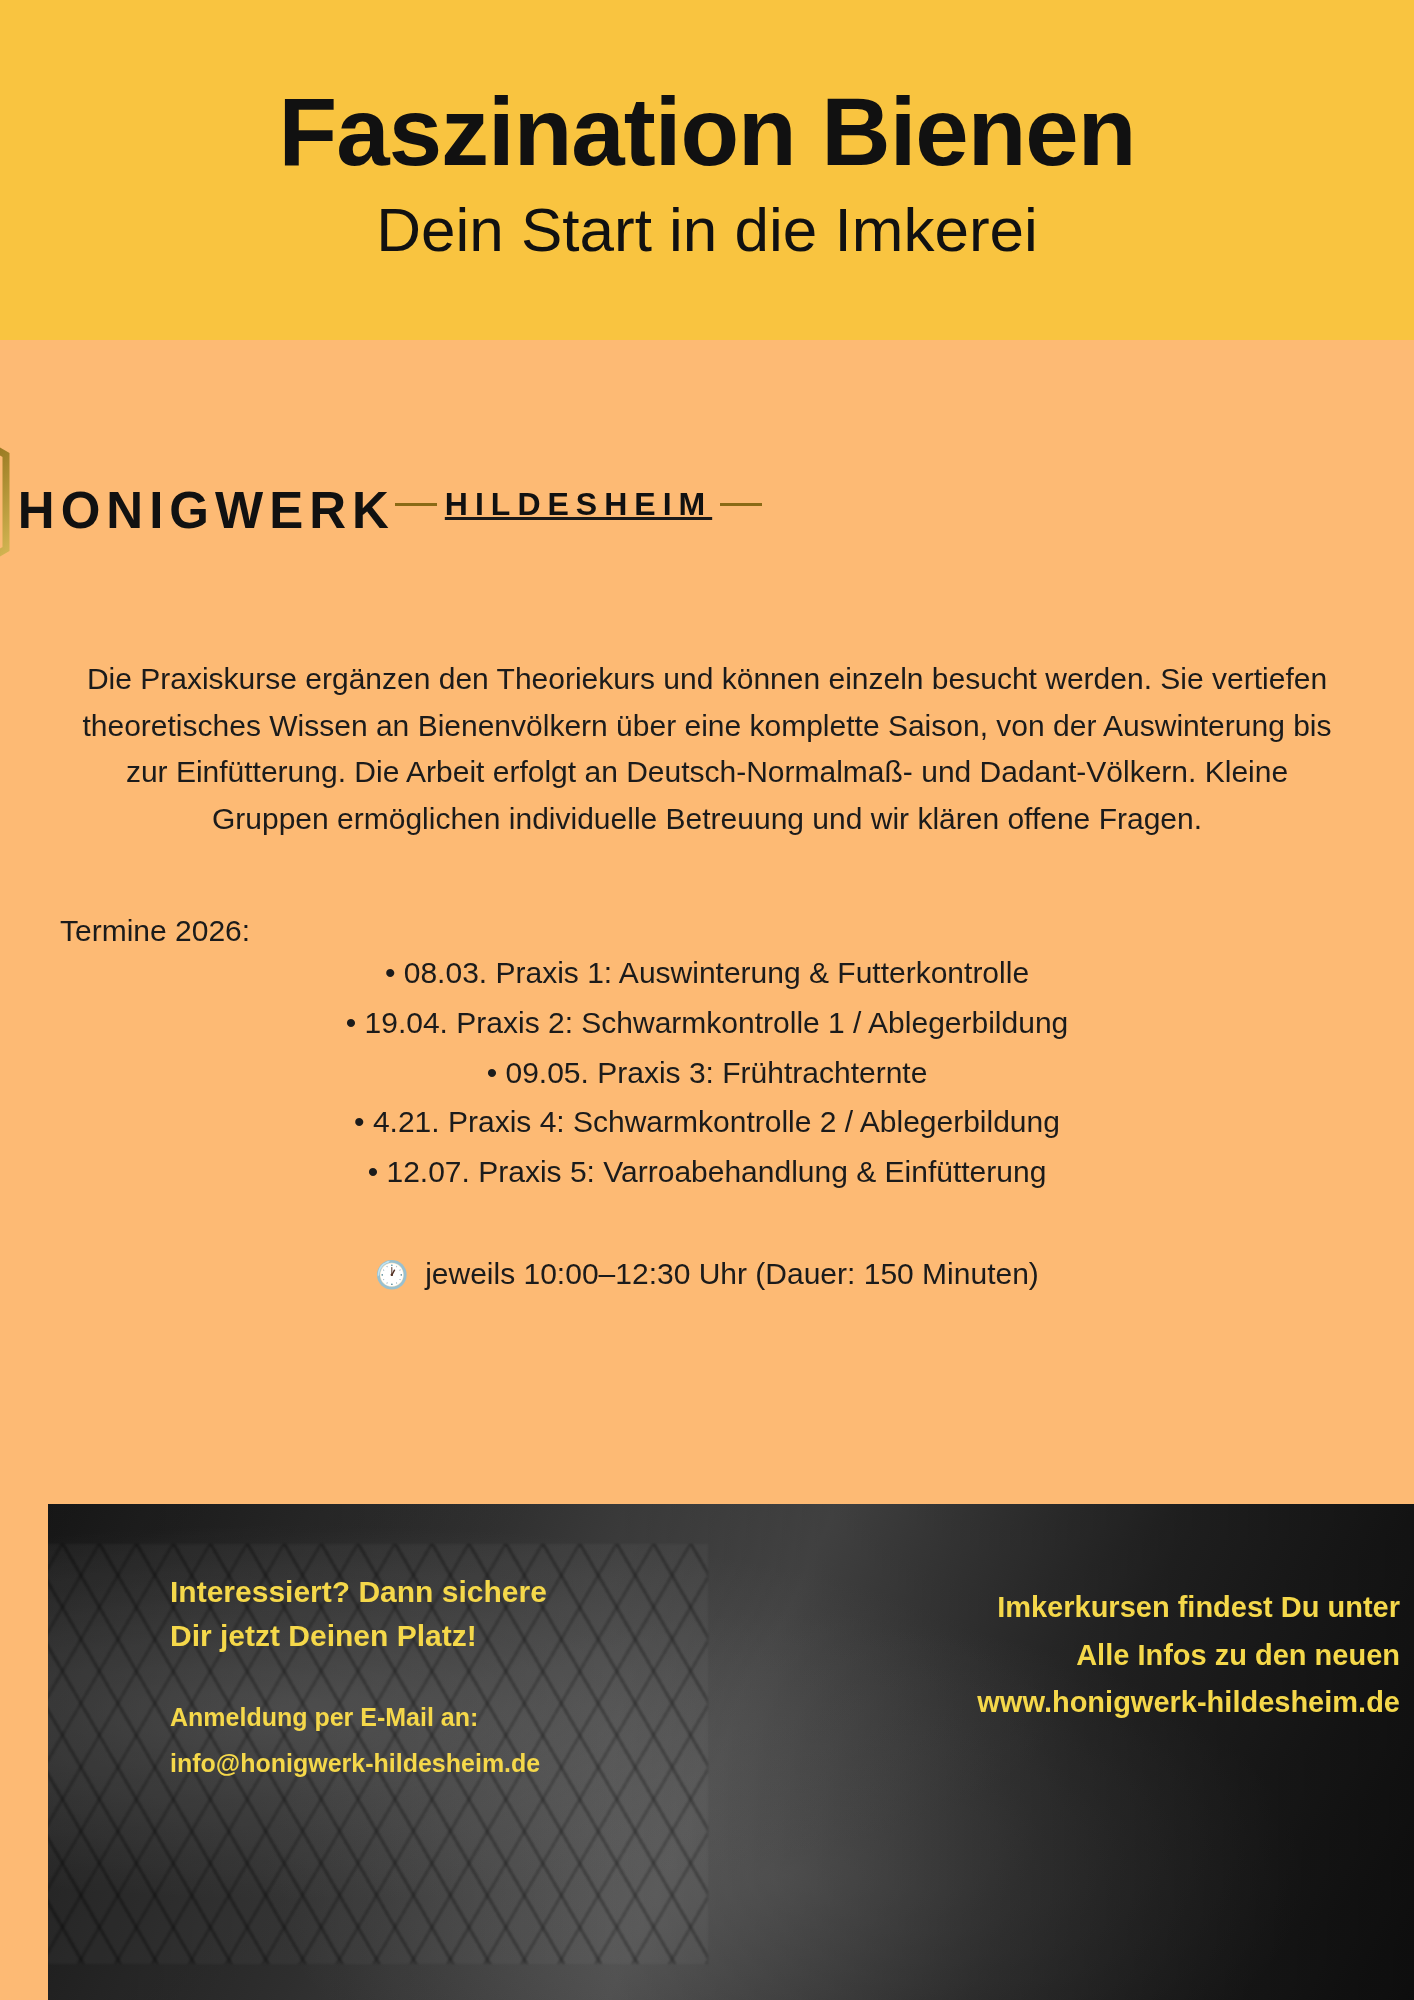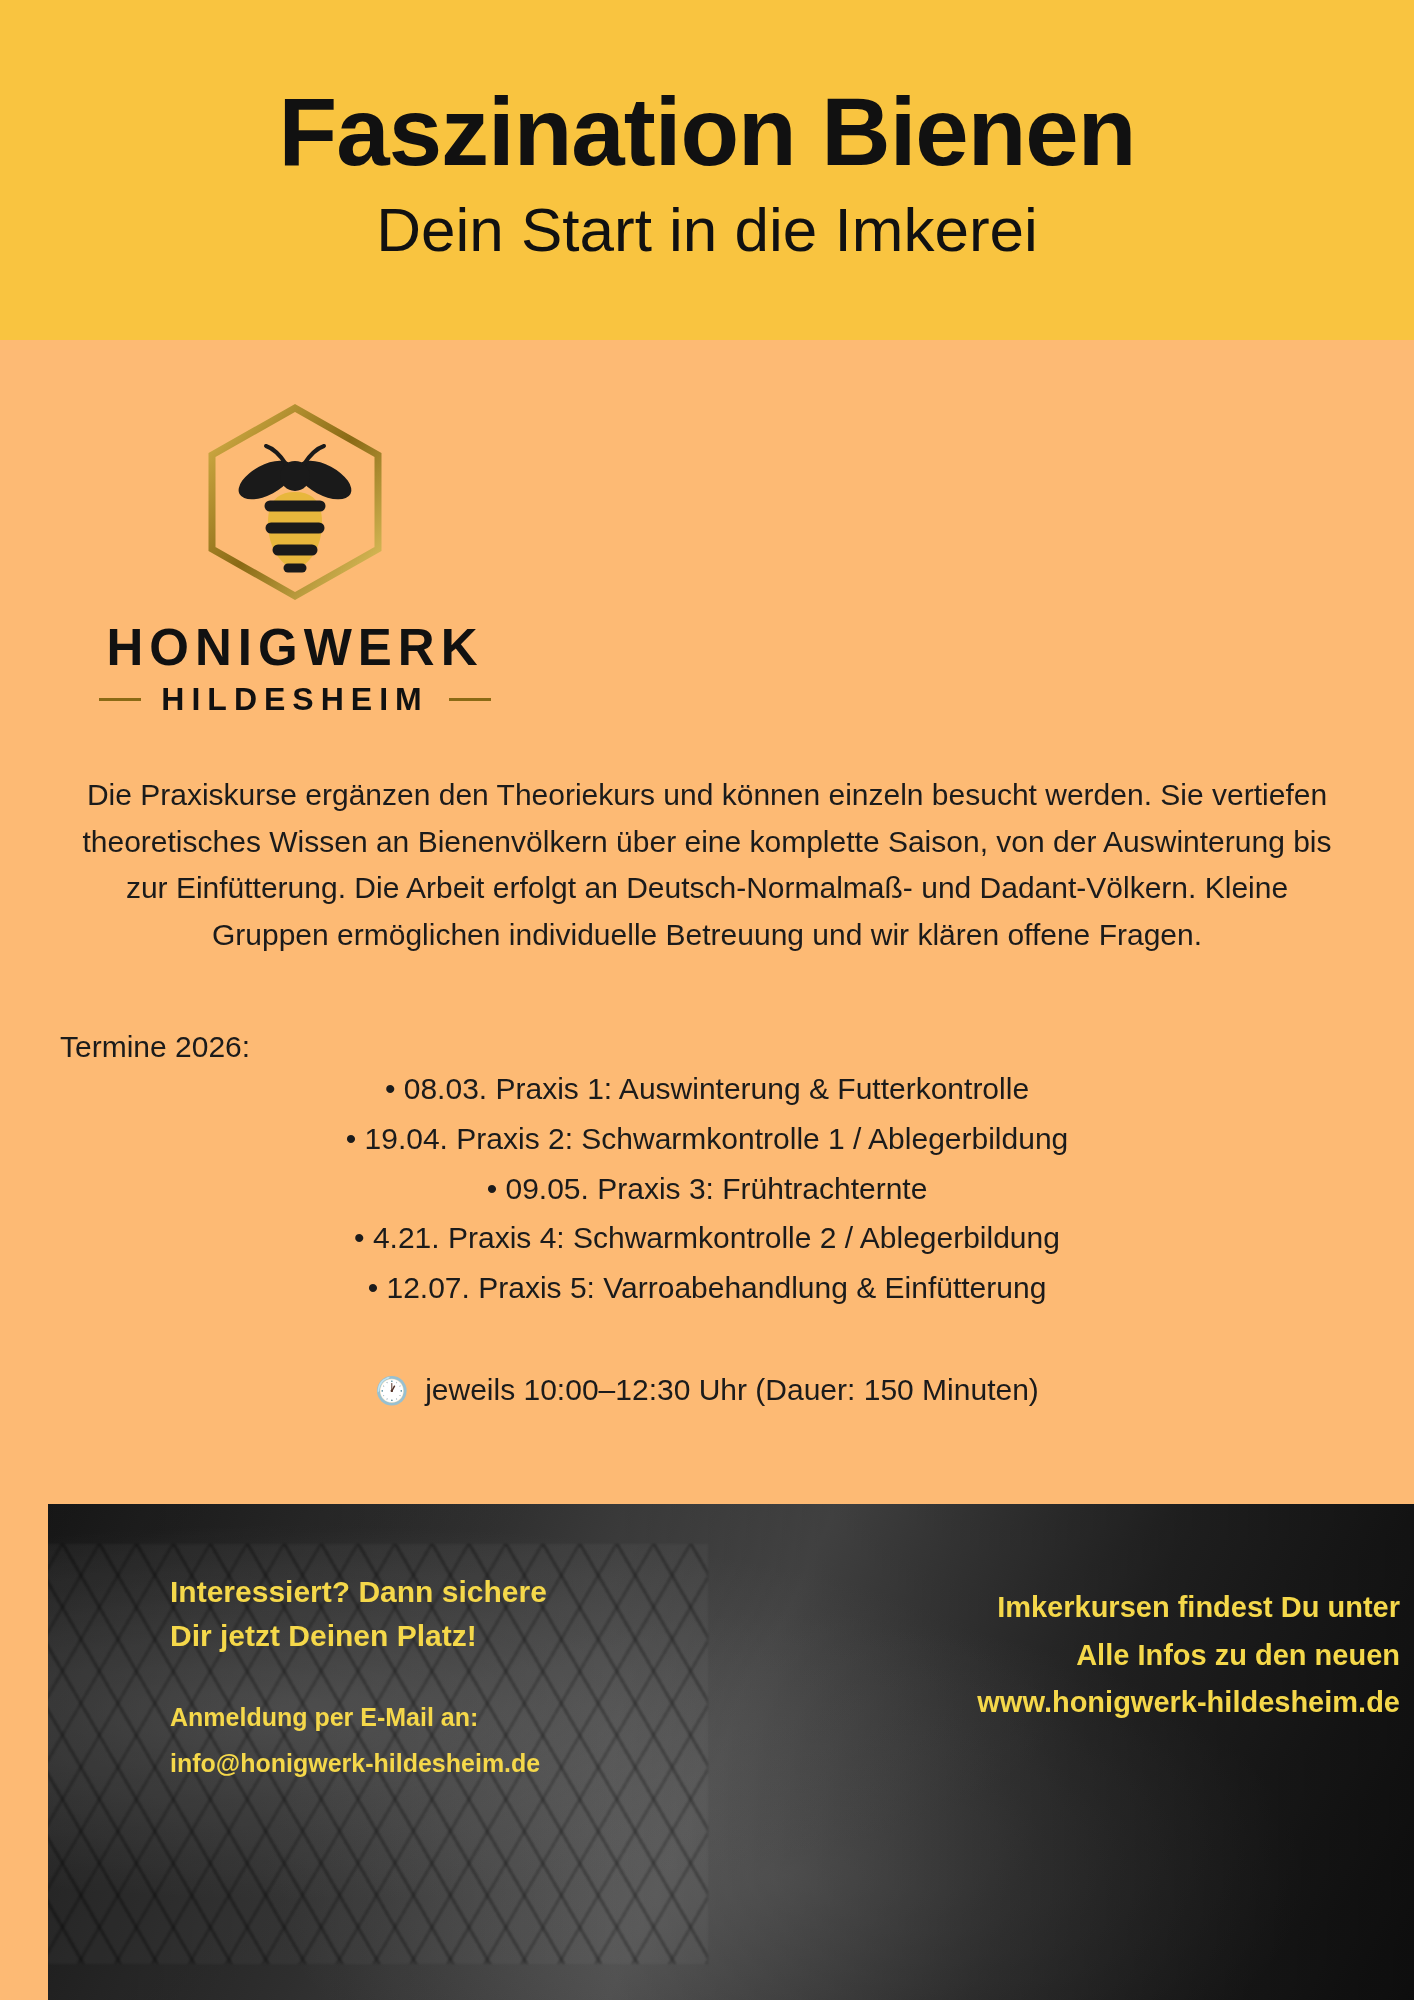--- a/index.html
+++ b/index.html
@@ -77,21 +77,21 @@
     font-size: 35px;
     font-weight: 400;
     color: #1b1b1b;
     line-height: 1.55;
   }
 
   
   .logo-block {
     width: 470px;
     display: flex;
-    flex-direction: column;
+    flex-direction: row;
     align-items: center;
     padding-top: 6px;
     justify-content: center;
   }
   .logo-hex {
     width: 190px;
     height: 200px;
     position: relative;
     display: flex;
     align-items: center;
@@ -100,22 +100,23 @@
   .logo-name {
     font-size: 51px;
     font-weight: 700;
     letter-spacing: 6px;
     color: #111111;
     margin-top: 16px;
   }
   .logo-sub-row {
     display: flex;
     align-items: center;
-    gap: 20px;
+    gap: 8px;
     margin-top: 4px;
+    text-decoration: underline;
   }
   .logo-rule {
     width: 42px;
     height: 3px;
     background: #8a6a15;
   }
   .logo-sub {
     font-size: 32px;
     font-weight: 700;
     letter-spacing: 7px;

